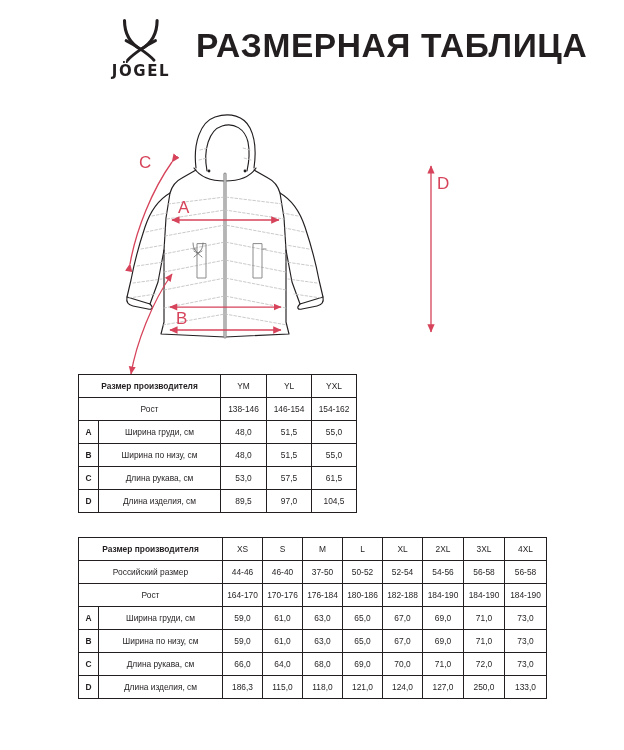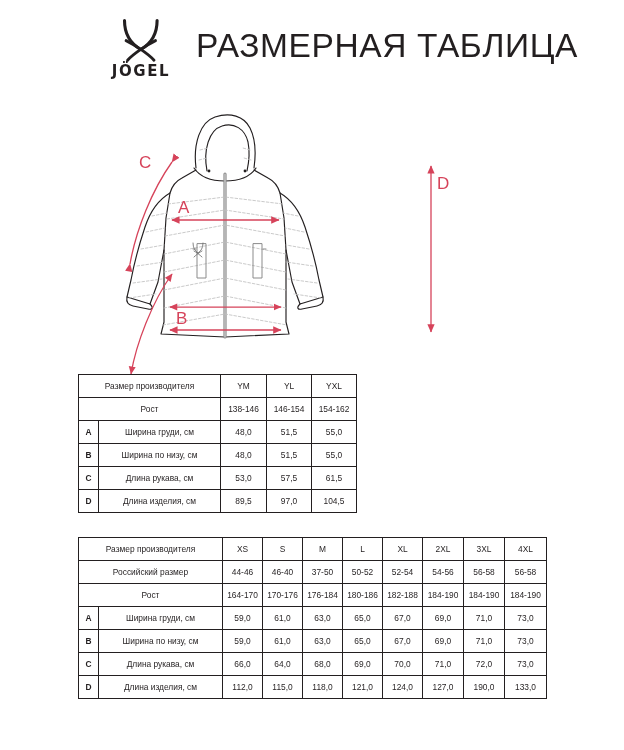--- a/index.html
+++ b/index.html
@@ -39,21 +39,21 @@
     font-family: "DejaVu Sans", sans-serif;
     font-size: 15px;
     font-weight: bold;
     letter-spacing: 1.6px;
     color: #231f20;
     margin-top: 1px;
     line-height: 1;
   }
   .page-title {
     font-size: 33.5px;
-    font-weight: normal;
+    font-weight: bold;
     letter-spacing: 0.6px;
     color: #231f20;
     margin-left: 18px;
     white-space: nowrap;
     line-height: 1;
   }
 
   
   .illustration {
     position: relative;
@@ -82,21 +82,21 @@
     font-size: 9.2px;
     text-align: center;
     width: 20px;
   }
   td.desc {
     text-align: left;
     padding-left: 9px;
     font-size: 8.4px;
   }
   td.head-span {
-    font-weight: normal;
+    font-weight: bold;
     font-size: 9px;
     text-align: left;
     padding-left: 9px;
   }
   td.head-center {
     font-weight: normal;
     font-size: 9px;
     text-align: center;
   }
   td.colhead {
@@ -421,23 +421,23 @@
       <td>68,0</td>
       <td>69,0</td>
       <td>70,0</td>
       <td>71,0</td>
       <td>72,0</td>
       <td>73,0</td>
     </tr>
     <tr>
       <td class="lbl">D</td>
       <td class="desc">Длина изделия, см</td>
-      <td>112,0</td>
+      <td>186,3</td>
       <td>115,0</td>
       <td>118,0</td>
       <td>121,0</td>
       <td>124,0</td>
       <td>127,0</td>
-      <td>190,0</td>
+      <td>250,0</td>
       <td>133,0</td>
     </tr>
   </tbody>
 </table>
 
 </body></html>

